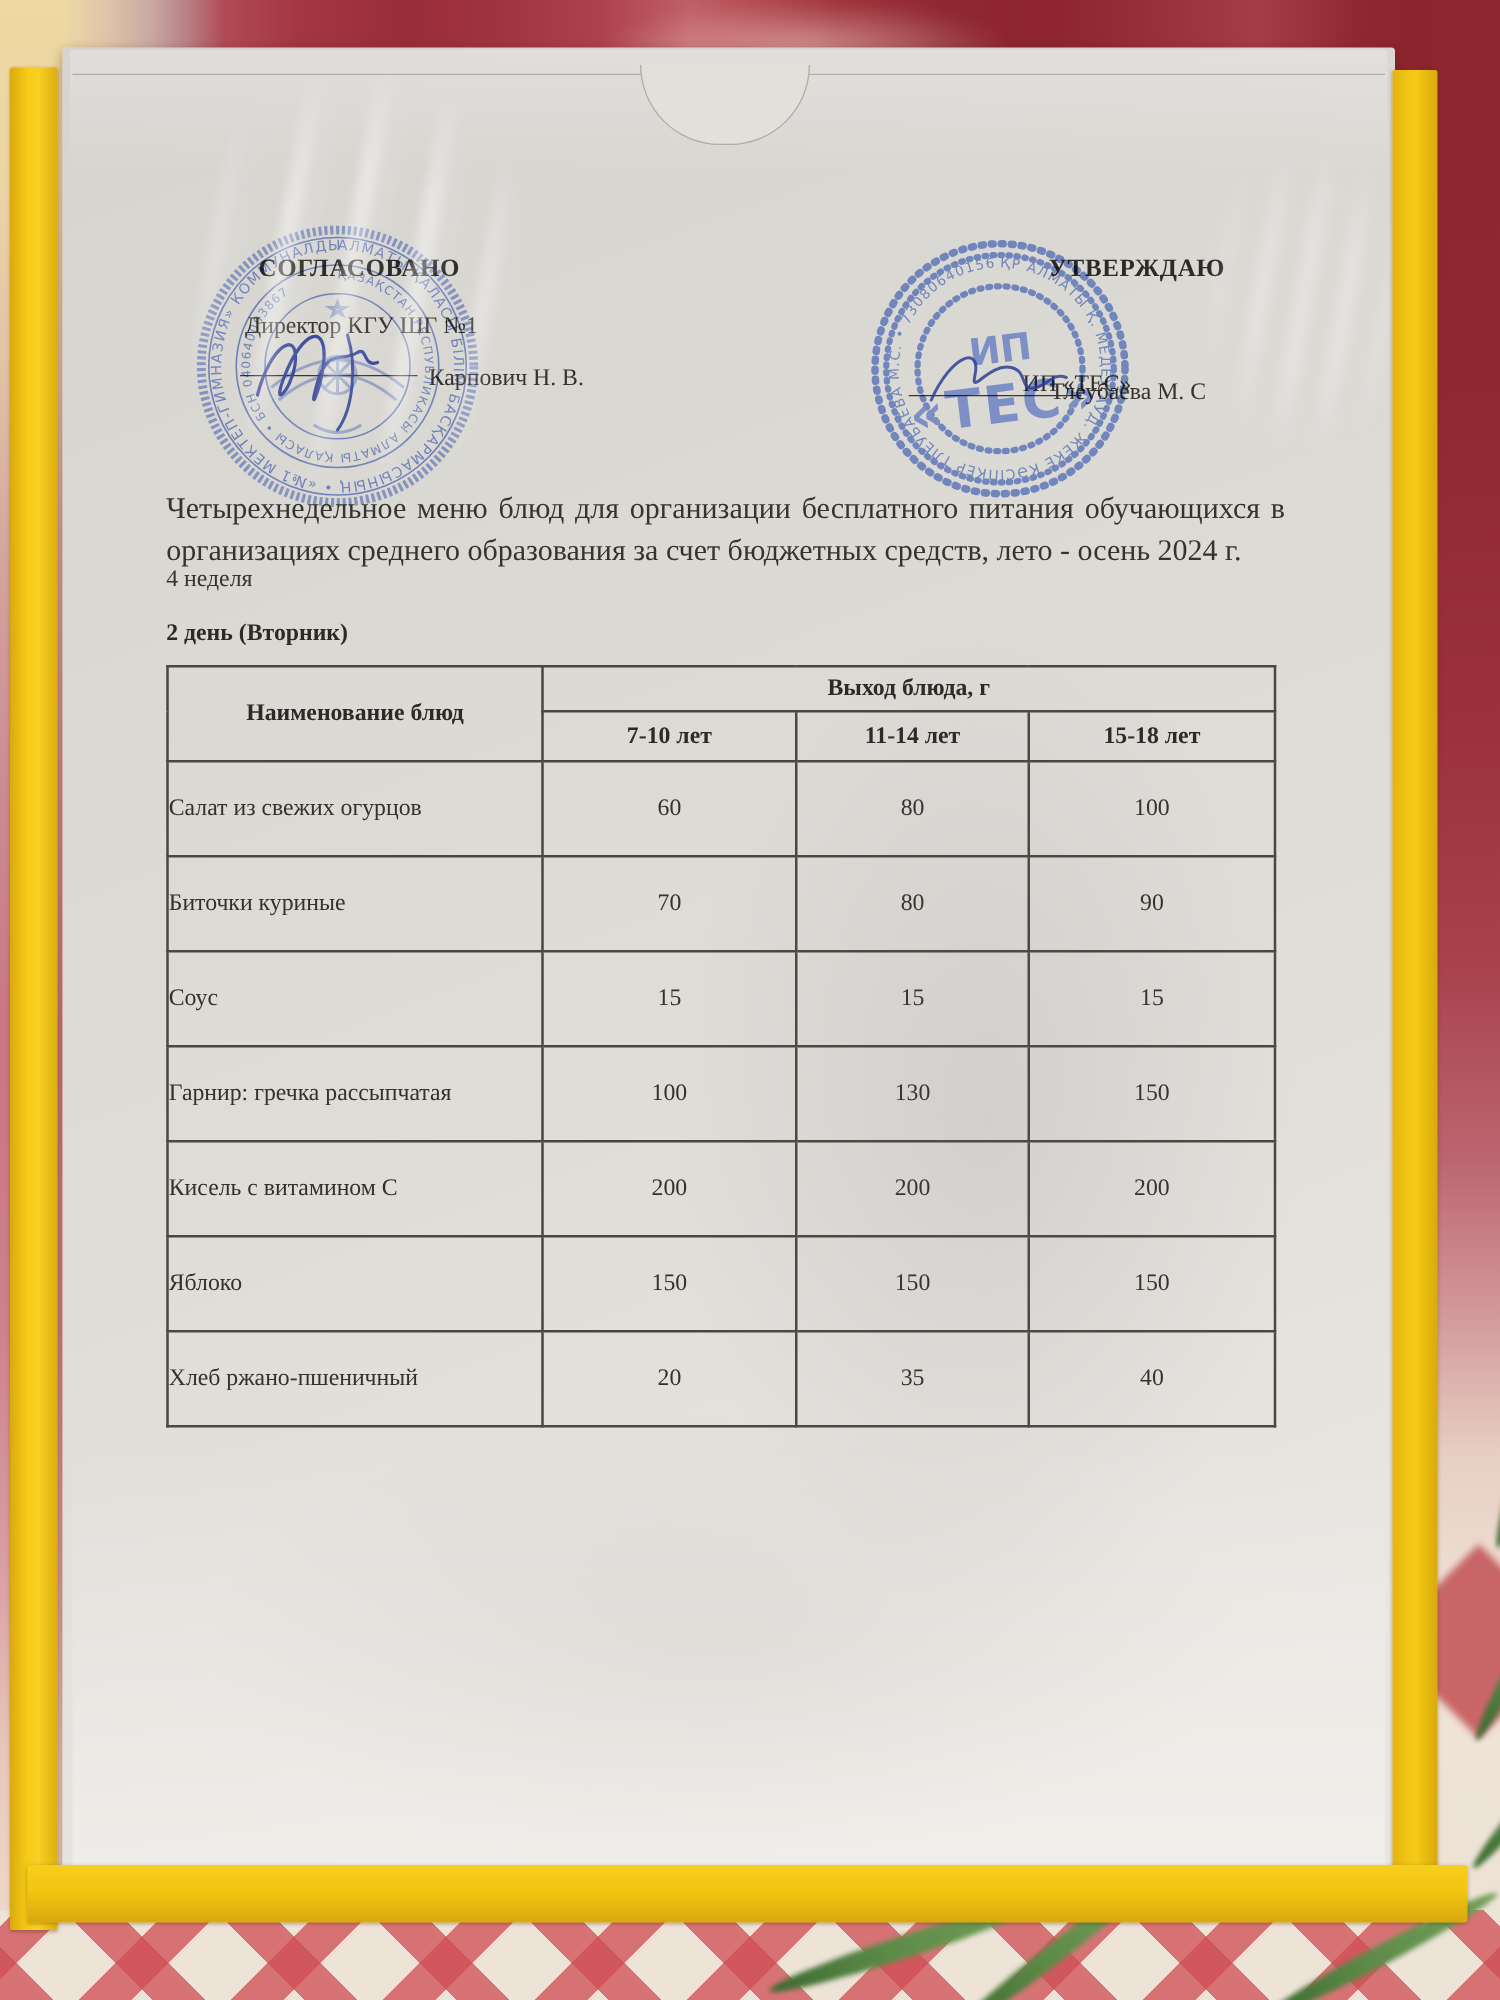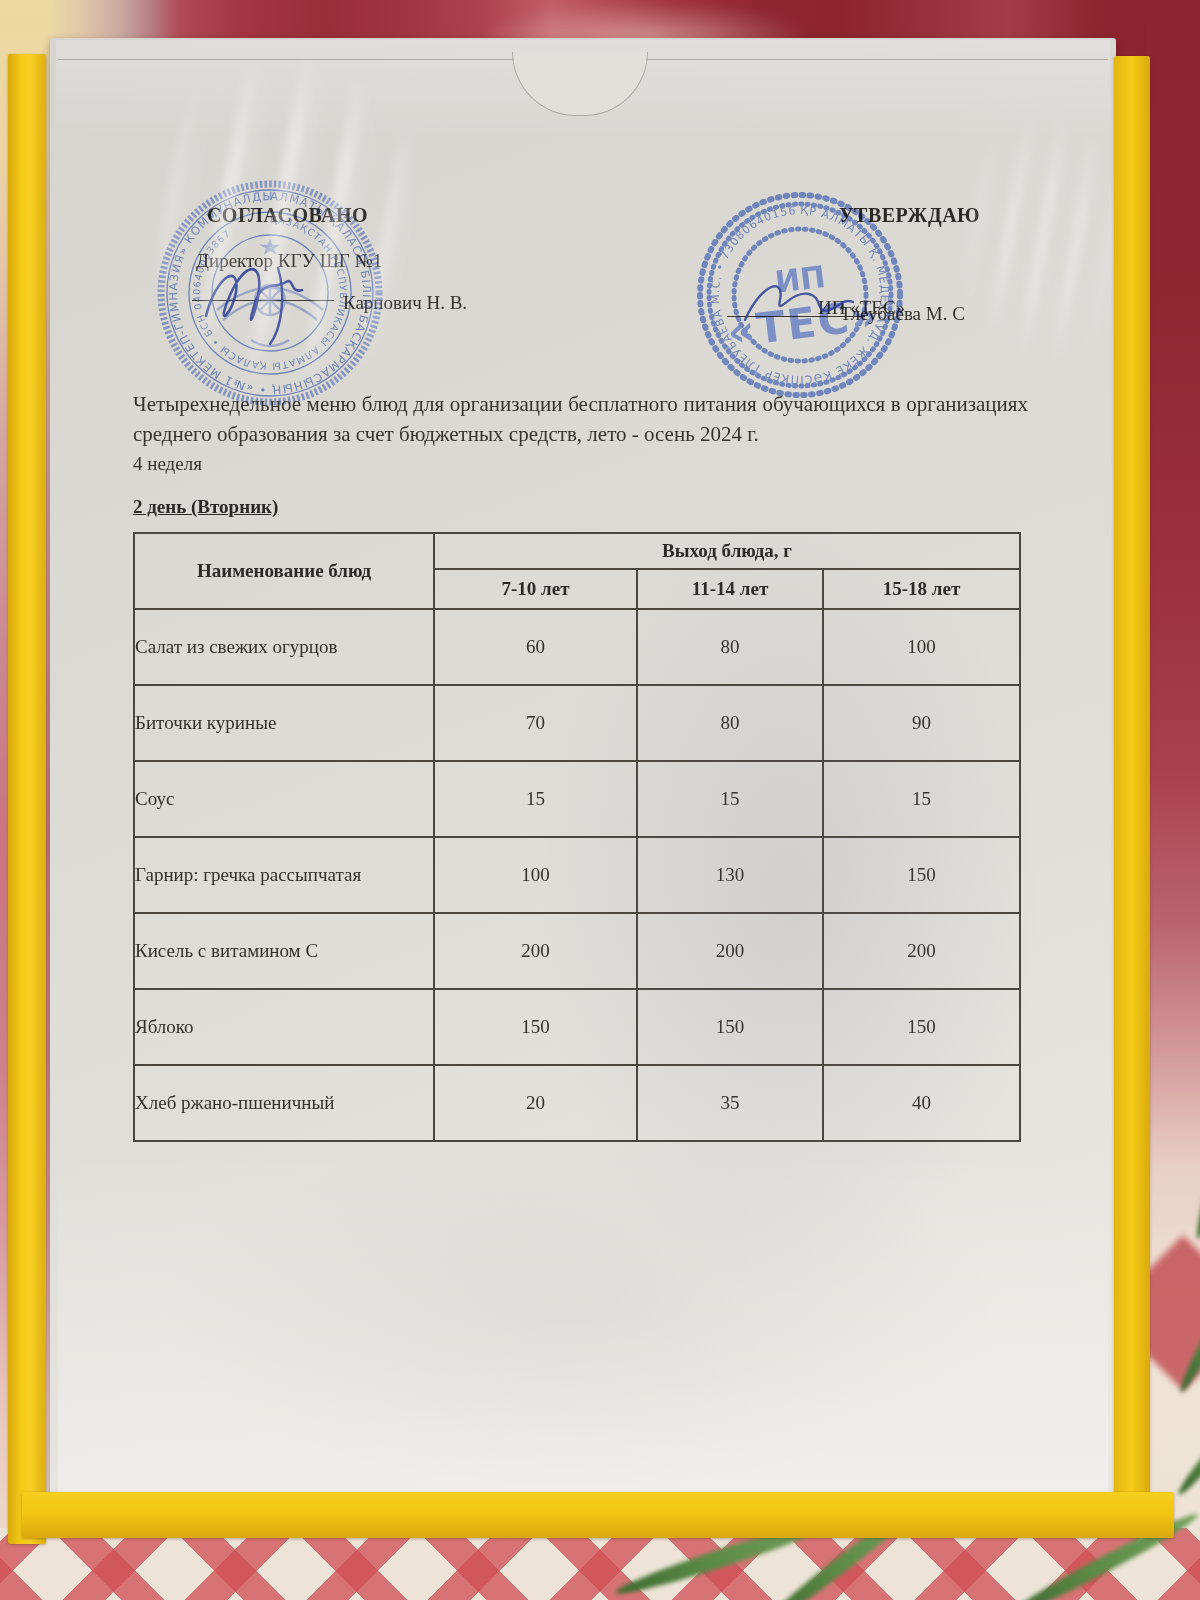--- a/index.html
+++ b/index.html
@@ -72,21 +72,21 @@
   .y-bottom{left:22px;top:1492px;width:1152px;height:46px;
     background:linear-gradient(180deg,#f6cf1c,#f2c512 45%,#d8a80d);}
 
   
   .doc{inset:0;z-index:4;color:#36332e;}
   .t{position:absolute;font-size:19px;line-height:1.25;}
   .bold{font-weight:bold;color:#2c2a26;}
   .center{text-align:center;}
   .sig-line{position:absolute;border-bottom:1.5px solid #3a3733;}
   .stamp{position:absolute;mix-blend-mode:multiply;opacity:.85;}
-  .intro{left:133px;top:390px;width:895px;font-size:21px;line-height:1.42;text-align:justify;}
+  .intro{left:133px;top:390px;width:895px;font-size:24px;line-height:1.42;text-align:justify;}
 
   table.menu{position:absolute;left:133px;top:532px;width:886px;height:610px;
     border-collapse:collapse;table-layout:fixed;font-size:19px;color:#34312c;}
   table.menu th,table.menu td{border:2px solid #4a4740;padding:0;}
   table.menu th{font-weight:bold;text-align:center;color:#2c2a26;}
   td.dish{text-align:left;padding-left:12px;border-radius:25px;}
   td.val{text-align:center;}
   tr.hdr1{height:36px;} tr.hdr2{height:40px;} tr.body{height:76px;}
 </style>
 </head>
@@ -167,21 +167,21 @@
     <svg class="abs" style="left:190px;top:250px;" width="180" height="100" viewBox="0 0 180 100">
       <path d="M16,66 C26,26 50,12 46,42 C43,62 26,80 38,50 C52,14 72,8 69,40 C66,64 56,84 64,56 C72,28 84,40 96,32 C104,27 100,44 112,40" fill="none" stroke="#2e3f96" stroke-width="2.6" stroke-linecap="round" opacity=".9"></path>
       <path d="M88,18 C96,44 92,78 80,94" fill="none" stroke="#2e3f96" stroke-width="2.4" stroke-linecap="round" opacity=".9"></path>
     </svg>
     <svg class="abs" style="left:735px;top:268px;" width="140" height="80" viewBox="0 0 140 80">
       <path d="M10,52 C26,16 50,8 45,32 C41,50 56,22 74,26 C88,29 80,46 94,42 C104,39 108,30 118,34" fill="none" stroke="#2e3f96" stroke-width="2.4" stroke-linecap="round" opacity=".85"></path>
     </svg>
 
     <div class="intro abs">Четырехнедельное меню блюд для организации бесплатного питания обучающихся в организациях среднего образования за счет бюджетных средств, лето - осень 2024 г.</div>
     <div class="t" style="left:133px;top:452px;">4 неделя</div>
-    <div class="t bold" style="left:133px;top:495px;text-decoration:underline;">2 день (Вторник)</div>
+    <div class="t bold" style="left:133px;top:495px;">2 день (Вторник)</div>
 
     <table class="menu">
       <colgroup>
           <col style="width:300px">
           <col style="width:203px">
           <col style="width:186px">
           <col style="width:197px">
         </colgroup>
       <thead>
         <tr class="hdr1">

